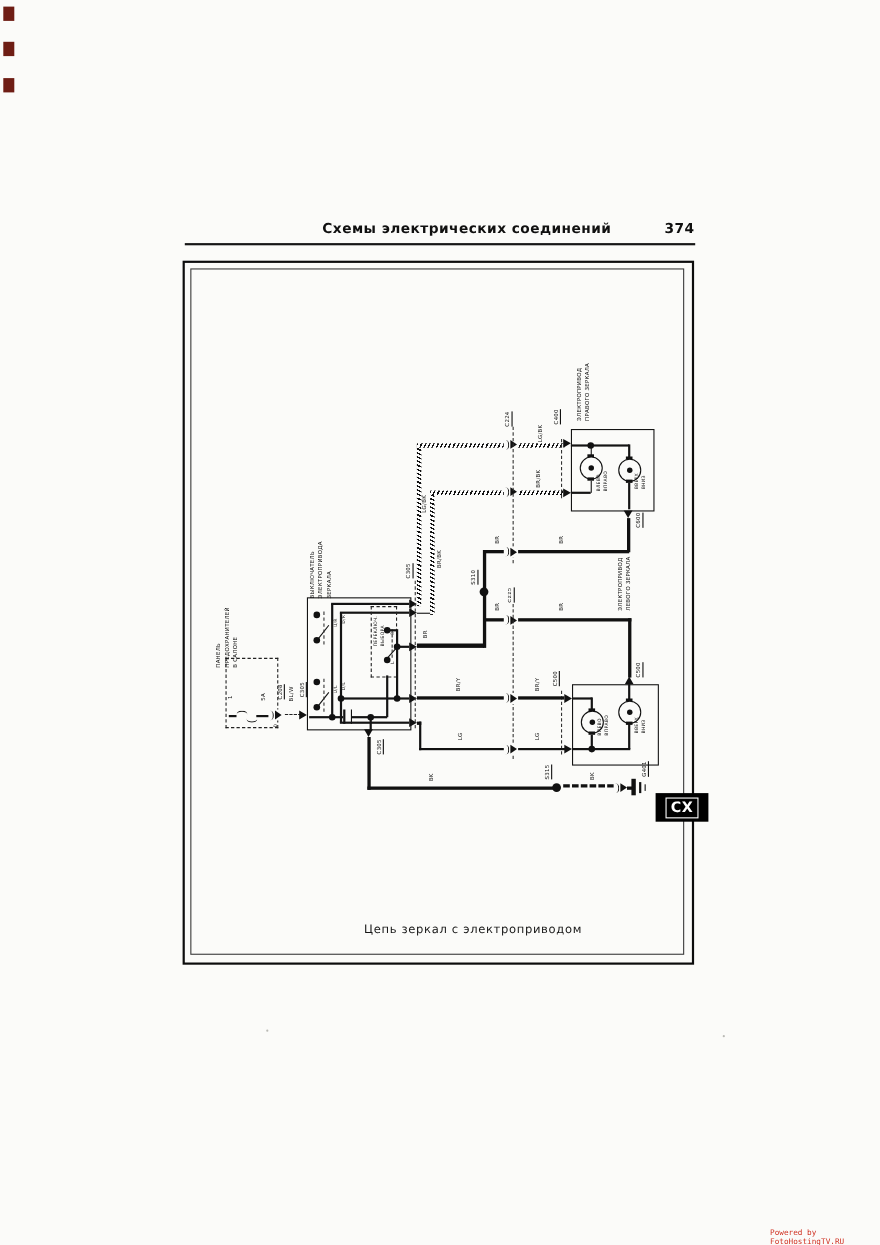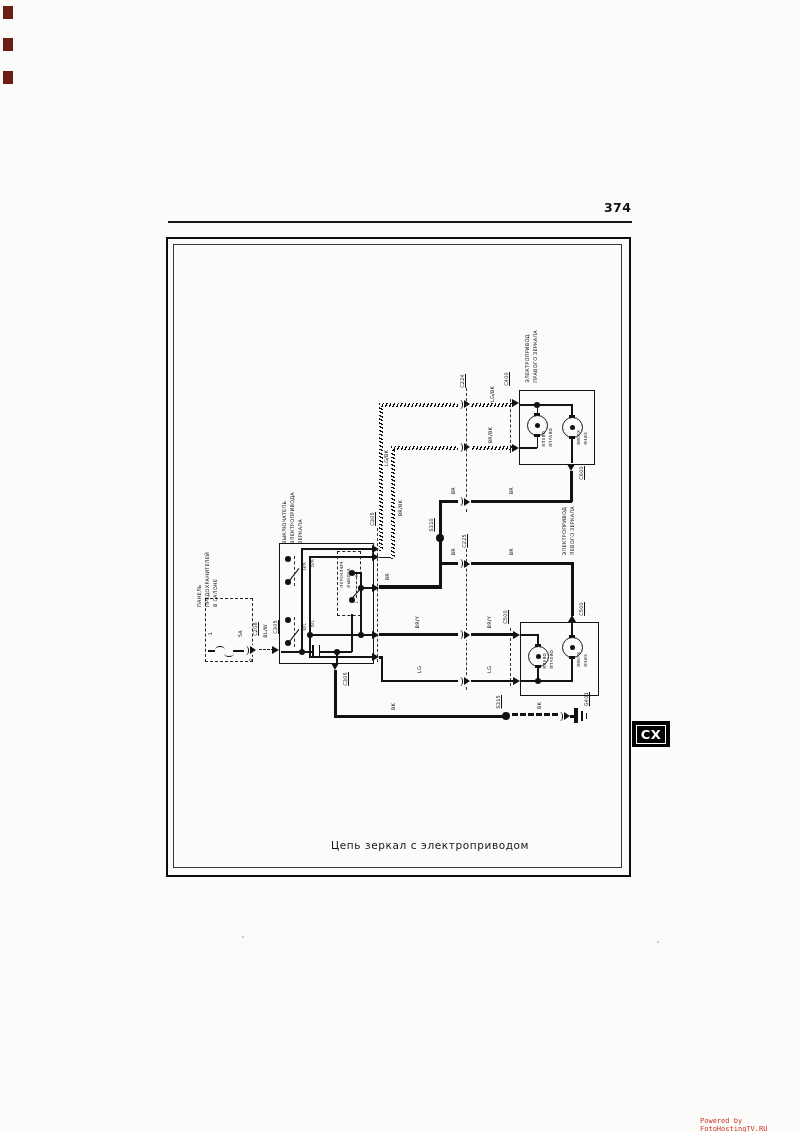--- a/index.html
+++ b/index.html
@@ -58,28 +58,29 @@
 <body>
 
 <div class="page">
 
   <div class="mark" style="left:3px;top:6px;"></div>
   <div class="mark" style="left:3px;top:38px;"></div>
   <div class="mark" style="left:3px;top:71px;"></div>
   <div class="speck" style="left:242px;top:936px;"></div>
   <div class="speck" style="left:657px;top:941px;"></div>
 
+  <div class="hdr" style="left:293px;top:200px;">Схемы  электрических  соединений</div>
   <div class="hdr" style="left:604px;top:200px;">374</div>
   <div class="rule" style="left:168px;top:221px;width:464px;"></div>
 
   <div class="frame-outer" style="left:166px;top:237px;width:461px;height:636px;"></div>
   <div class="frame-inner" style="left:173px;top:244px;width:447px;height:622px;"></div>
   <div class="caption" style="left:331px;top:839px;">Цепь  зеркал  с  электроприводом</div>
 
-  <div class="cx" style="left:632px;top:721px;width:38px;height:26px;">
+  <div class="cx" style="left:596px;top:721px;width:48px;height:26px;">
     <span class="cx-in">CX</span>
   </div>
 
   <div class="wm" style="left:700px;top:1117px;">Powered by FotoHostingTV.RU</div>
 
   <div class="dbox" style="left:205px;top:598px;width:46px;height:62px;"></div>
   <div class="vlab" style="left:196px;top:552px;">ПАНЕЛЬ
 ПРЕДОХРАНИТЕЛЕЙ
 В САЛОНЕ</div>
   <div class="h" style="left:208px;top:650px;width:7px;"></div>

